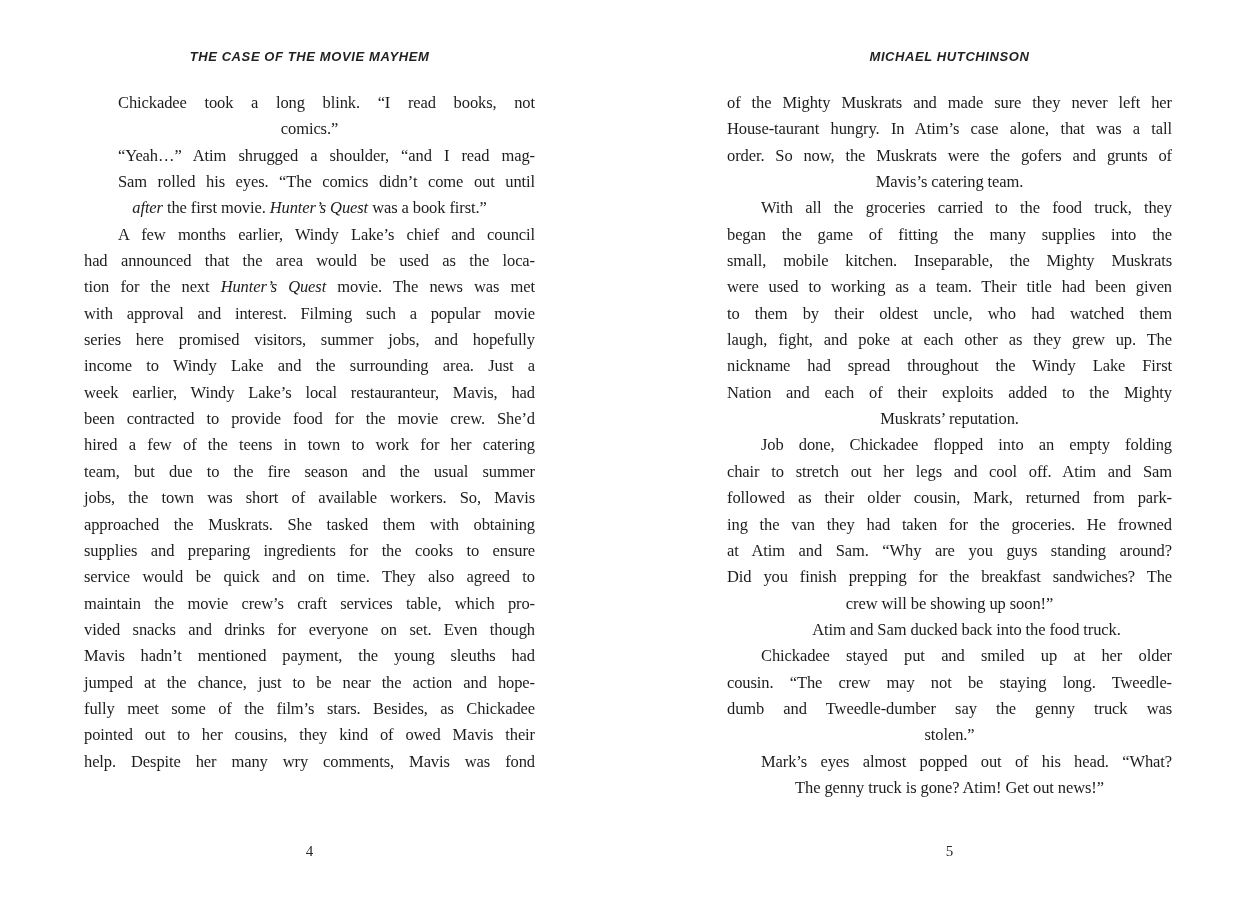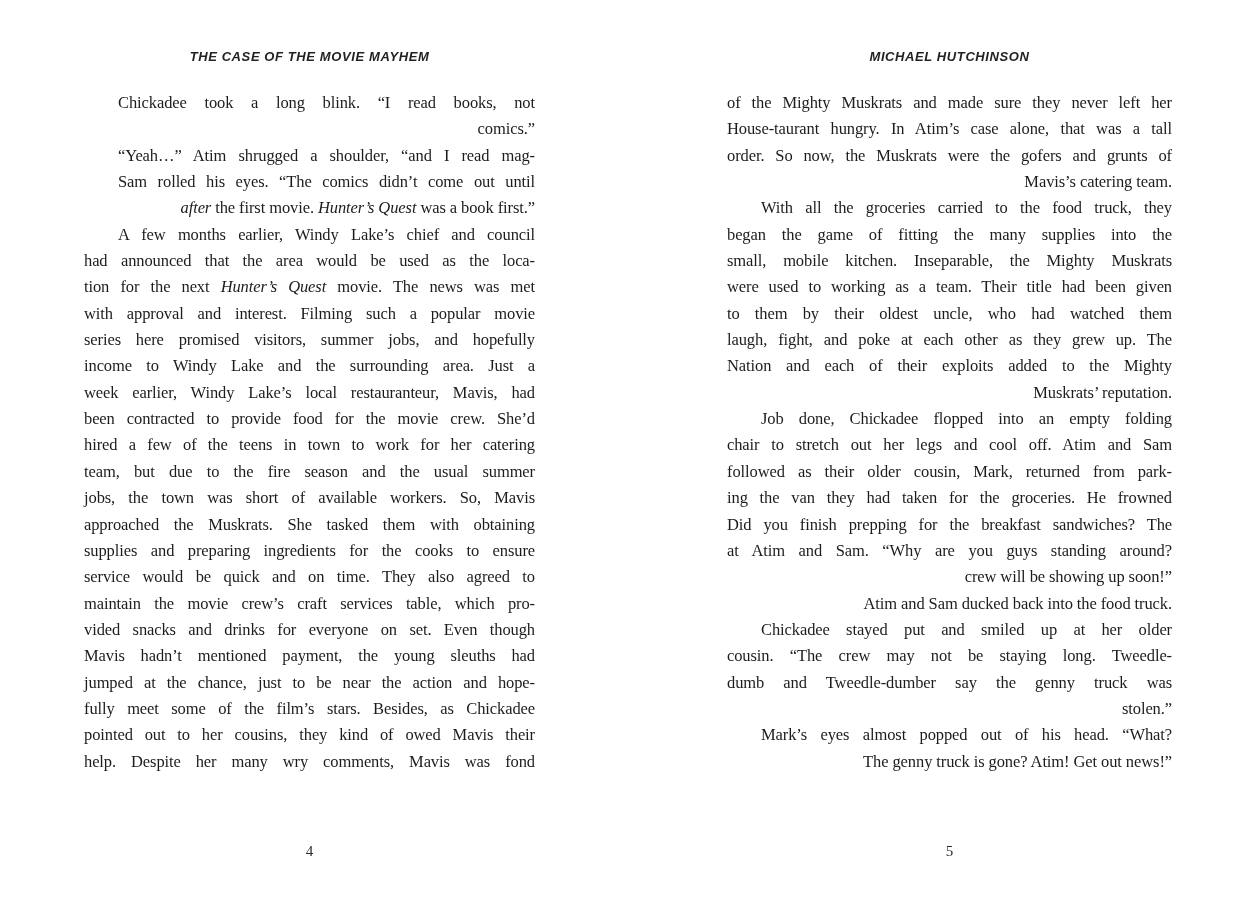--- a/index.html
+++ b/index.html
@@ -29,21 +29,21 @@
     letter-spacing: 0.6px;
     color: #222222;
     white-space: nowrap;
   }
   .page-body {
     margin-top: 26px;
     font-size: 16.5px;
     line-height: 26.35px;
     letter-spacing: -0.1px;
   }
-  .line { text-align: right; }
+  .line { text-align: center; }
   .line.just {
     text-align: justify;
     text-align-last: justify;
   }
   .line.indent { text-indent: 34px; }
   .line em { font-style: italic; }
   .folio {
     position: absolute;
     top: 843px;
     left: 0;
@@ -95,28 +95,29 @@
       <div class="line just">of the Mighty Muskrats and made sure they never left her</div>
       <div class="line just">House-taurant hungry. In Atim’s case alone, that was a tall</div>
       <div class="line just">order. So now, the Muskrats were the gofers and grunts of</div>
       <div class="line">Mavis’s catering team.</div>
       <div class="line indent just">With all the groceries carried to the food truck, they</div>
       <div class="line just">began the game of fitting the many supplies into the</div>
       <div class="line just">small, mobile kitchen. Inseparable, the Mighty Muskrats</div>
       <div class="line just">were used to working as a team. Their title had been given</div>
       <div class="line just">to them by their oldest uncle, who had watched them</div>
       <div class="line just">laugh, fight, and poke at each other as they grew up. The</div>
+      <div class="line just">nickname had spread throughout the Windy Lake First</div>
       <div class="line just">Nation and each of their exploits added to the Mighty</div>
       <div class="line">Muskrats’ reputation.</div>
       <div class="line indent just">Job done, Chickadee flopped into an empty folding</div>
       <div class="line just">chair to stretch out her legs and cool off. Atim and Sam</div>
       <div class="line just">followed as their older cousin, Mark, returned from park-</div>
       <div class="line just">ing the van they had taken for the groceries. He frowned</div>
+      <div class="line just">at Atim and Sam. “Why are you guys standing around?</div>
       <div class="line just">Did you finish prepping for the breakfast sandwiches? The</div>
-      <div class="line just">at Atim and Sam. “Why are you guys standing around?</div>
       <div class="line">crew will be showing up soon!”</div>
       <div class="line indent">Atim and Sam ducked back into the food truck.</div>
       <div class="line indent just">Chickadee stayed put and smiled up at her older</div>
       <div class="line just">cousin. “The crew may not be staying long. Tweedle-</div>
       <div class="line just">dumb and Tweedle-dumber say the genny truck was</div>
       <div class="line">stolen.”</div>
       <div class="line indent just">Mark’s eyes almost popped out of his head. “What?</div>
       <div class="line">The genny truck is gone? Atim! Get out news!”</div>
     </div>
   <div class="folio">5</div>

